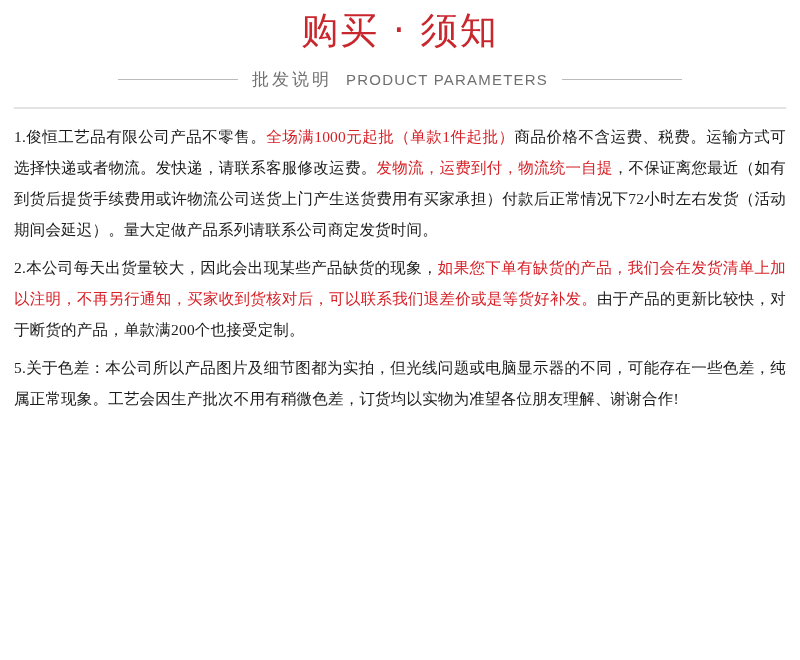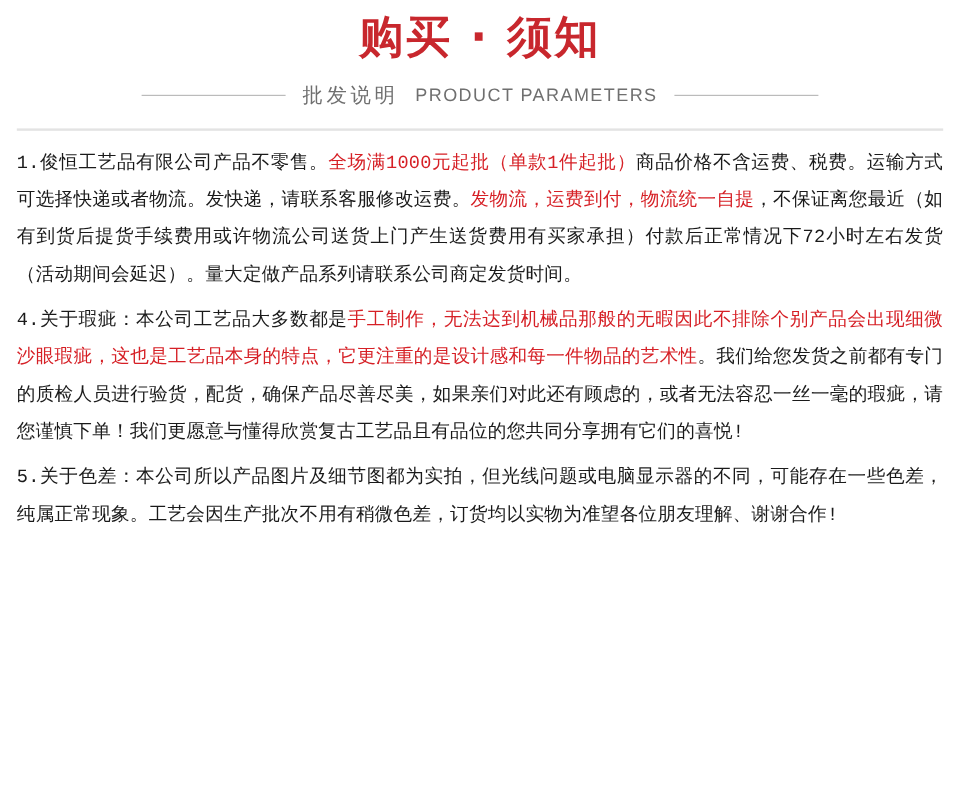--- a/index.html
+++ b/index.html
@@ -21,21 +21,21 @@
     padding: 0 14px;
     position: relative;
   }
   
   .header {
     text-align: center;
     padding-top: 8px;
   }
   .main-title {
     font-size: 37px;
-    font-weight: bold;
+    font-weight: normal;
     color: #c8272d;
     letter-spacing: 2px;
     line-height: 1.25;
     margin: 0;
     font-family: "DejaVu Sans", "Liberation Sans", sans-serif;
   }
   .sub-row {
     display: flex;
     align-items: center;
     justify-content: center;
@@ -70,21 +70,21 @@
   .content {
     padding-top: 12px;
   }
   .para {
     font-size: 15.5px;
     line-height: 31px;
     color: #1a1a1a;
     margin: 0 0 7px 0;
     text-align: justify;
     letter-spacing: 0.2px;
-    font-family: Liberation Mono, monospace;
+    font-family: Liberation Serif, serif;
   }
   .para .hl {
     color: #d62026;
   }
 </style>
 </head>
 <body>
 
 <div class="page">
 
@@ -94,17 +94,17 @@
       <span class="sub-rule"></span>
       <span class="sub-cn">批发说明</span>
       <span class="sub-en">PRODUCT PARAMETERS</span>
       <span class="sub-rule"></span>
     </div>
     <hr class="head-divider">
   </div>
 
   <div class="content" id="notice-content">
       <p class="para"><span class="">1.俊恒工艺品有限公司产品不零售。</span><span class="hl">全场满1000元起批（单款1件起批）</span><span class="">商品价格不含运费、税费。运输方式可选择快递或者物流。发快递，请联系客服修改运费。</span><span class="hl">发物流，运费到付，物流统一自提</span><span class="">，不保证离您最近（如有到货后提货手续费用或许物流公司送货上门产生送货费用有买家承担）付款后正常情况下72小时左右发货（活动期间会延迟）。量大定做产品系列请联系公司商定发货时间。</span></p>
-      <p class="para"><span class="">4.关于瑕疵：本公司工艺品大多数都是</span><span class="hl">手工制作，无法达到机械品那般的无暇因此不排除个别产品会出现细微沙眼瑕疵，这也是工艺品本身的特点，它更注重的是设计感和每一件物品的艺术性</span><span class="">。我们给您发货之前都有专门的质检人员进行验货，配货，确保产品尽善尽美，如果亲们对此还有顾虑的，或者无法容忍一丝一毫的瑕疵，请您谨慎下单！我们更愿意与懂得欣赏复古工艺品且有品位的您共同分享拥有它们的喜悦!</span></p>
+      <p class="para"><span class="">2.本公司每天出货量较大，因此会出现某些产品缺货的现象，</span><span class="hl">如果您下单有缺货的产品，我们会在发货清单上加以注明，不再另行通知，买家收到货核对后，可以联系我们退差价或是等货好补发。</span><span class="">由于产品的更新比较快，对于断货的产品，单款满200个也接受定制。</span></p>
       <p class="para"><span class="">5.关于色差：本公司所以产品图片及细节图都为实拍，但光线问题或电脑显示器的不同，可能存在一些色差，纯属正常现象。工艺会因生产批次不用有稍微色差，订货均以实物为准望各位朋友理解、谢谢合作!</span></p>
     </div>
 
 </div>
 
 </body></html>

